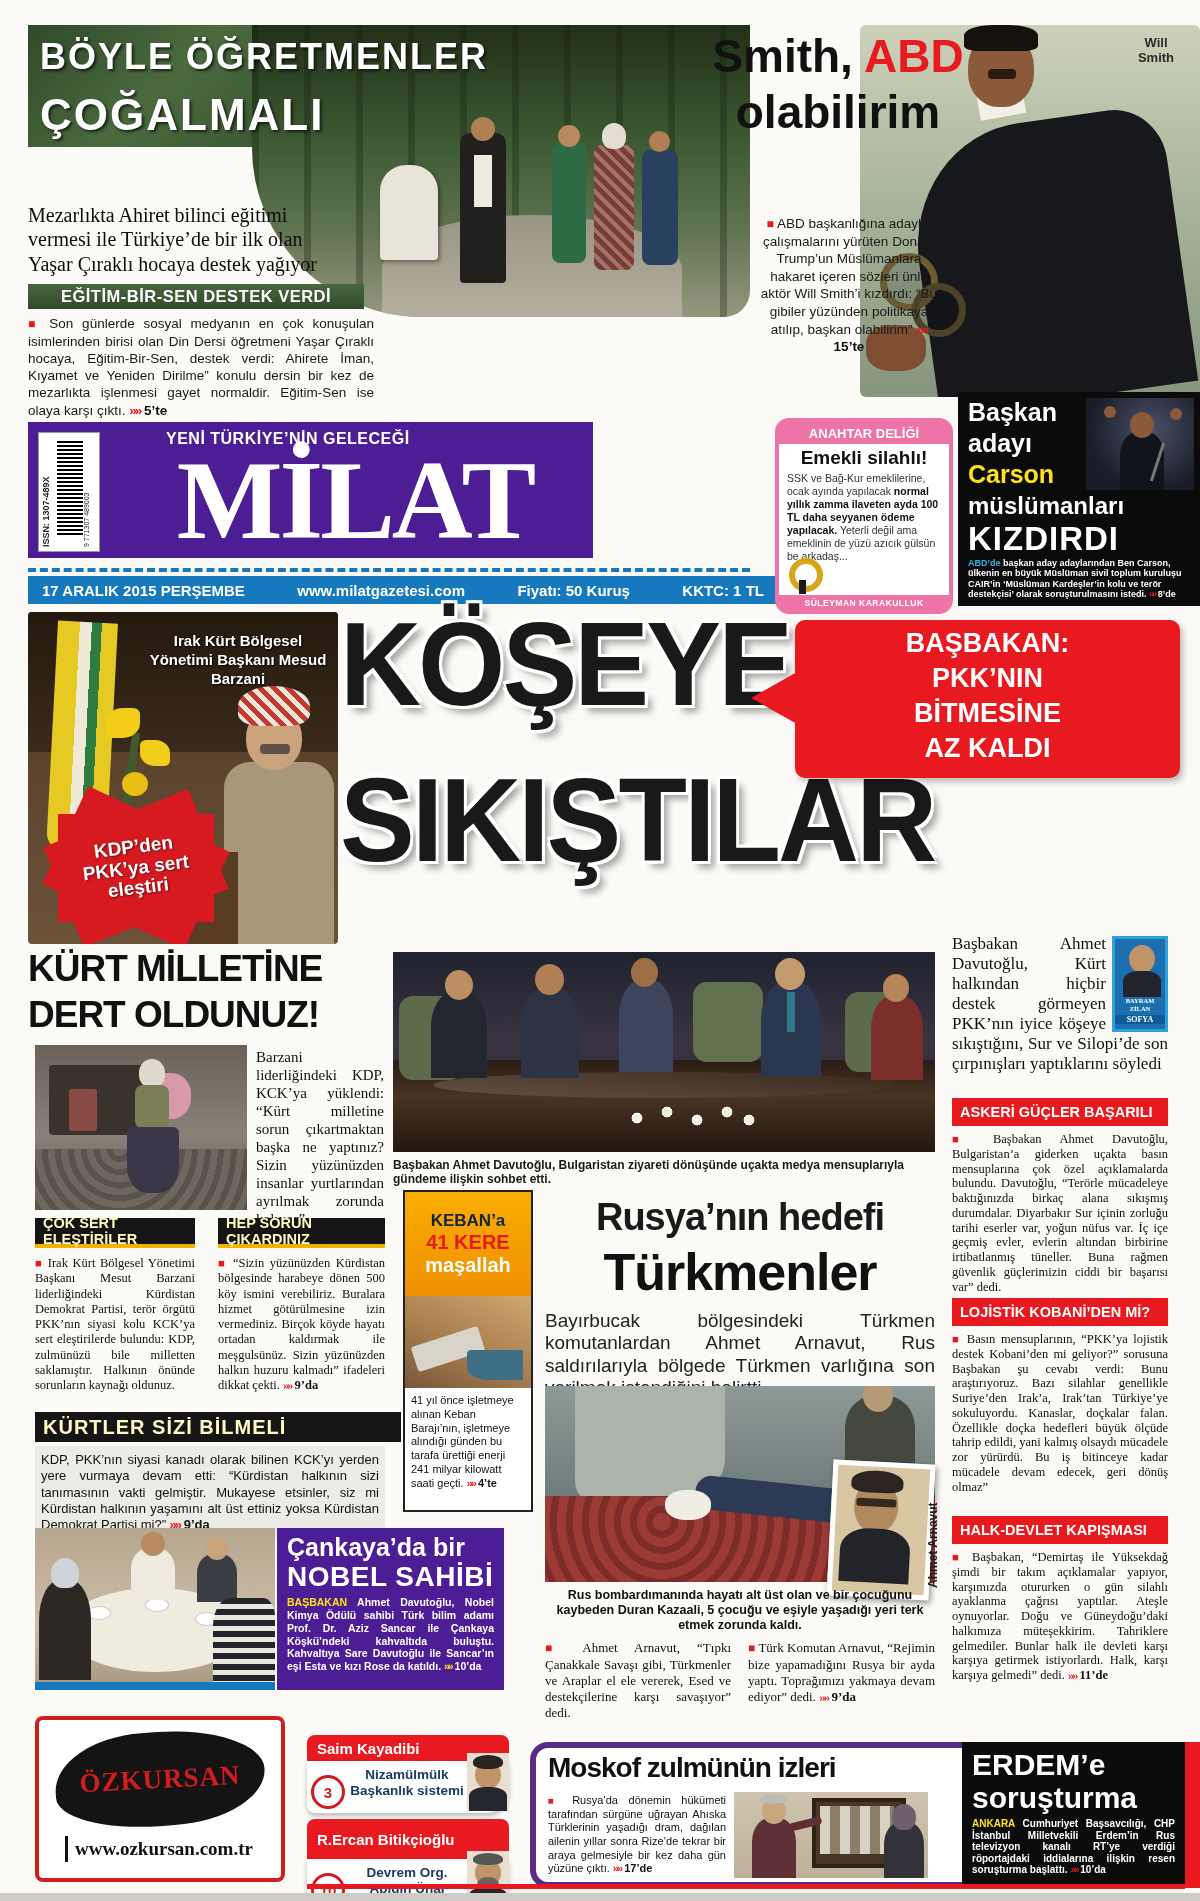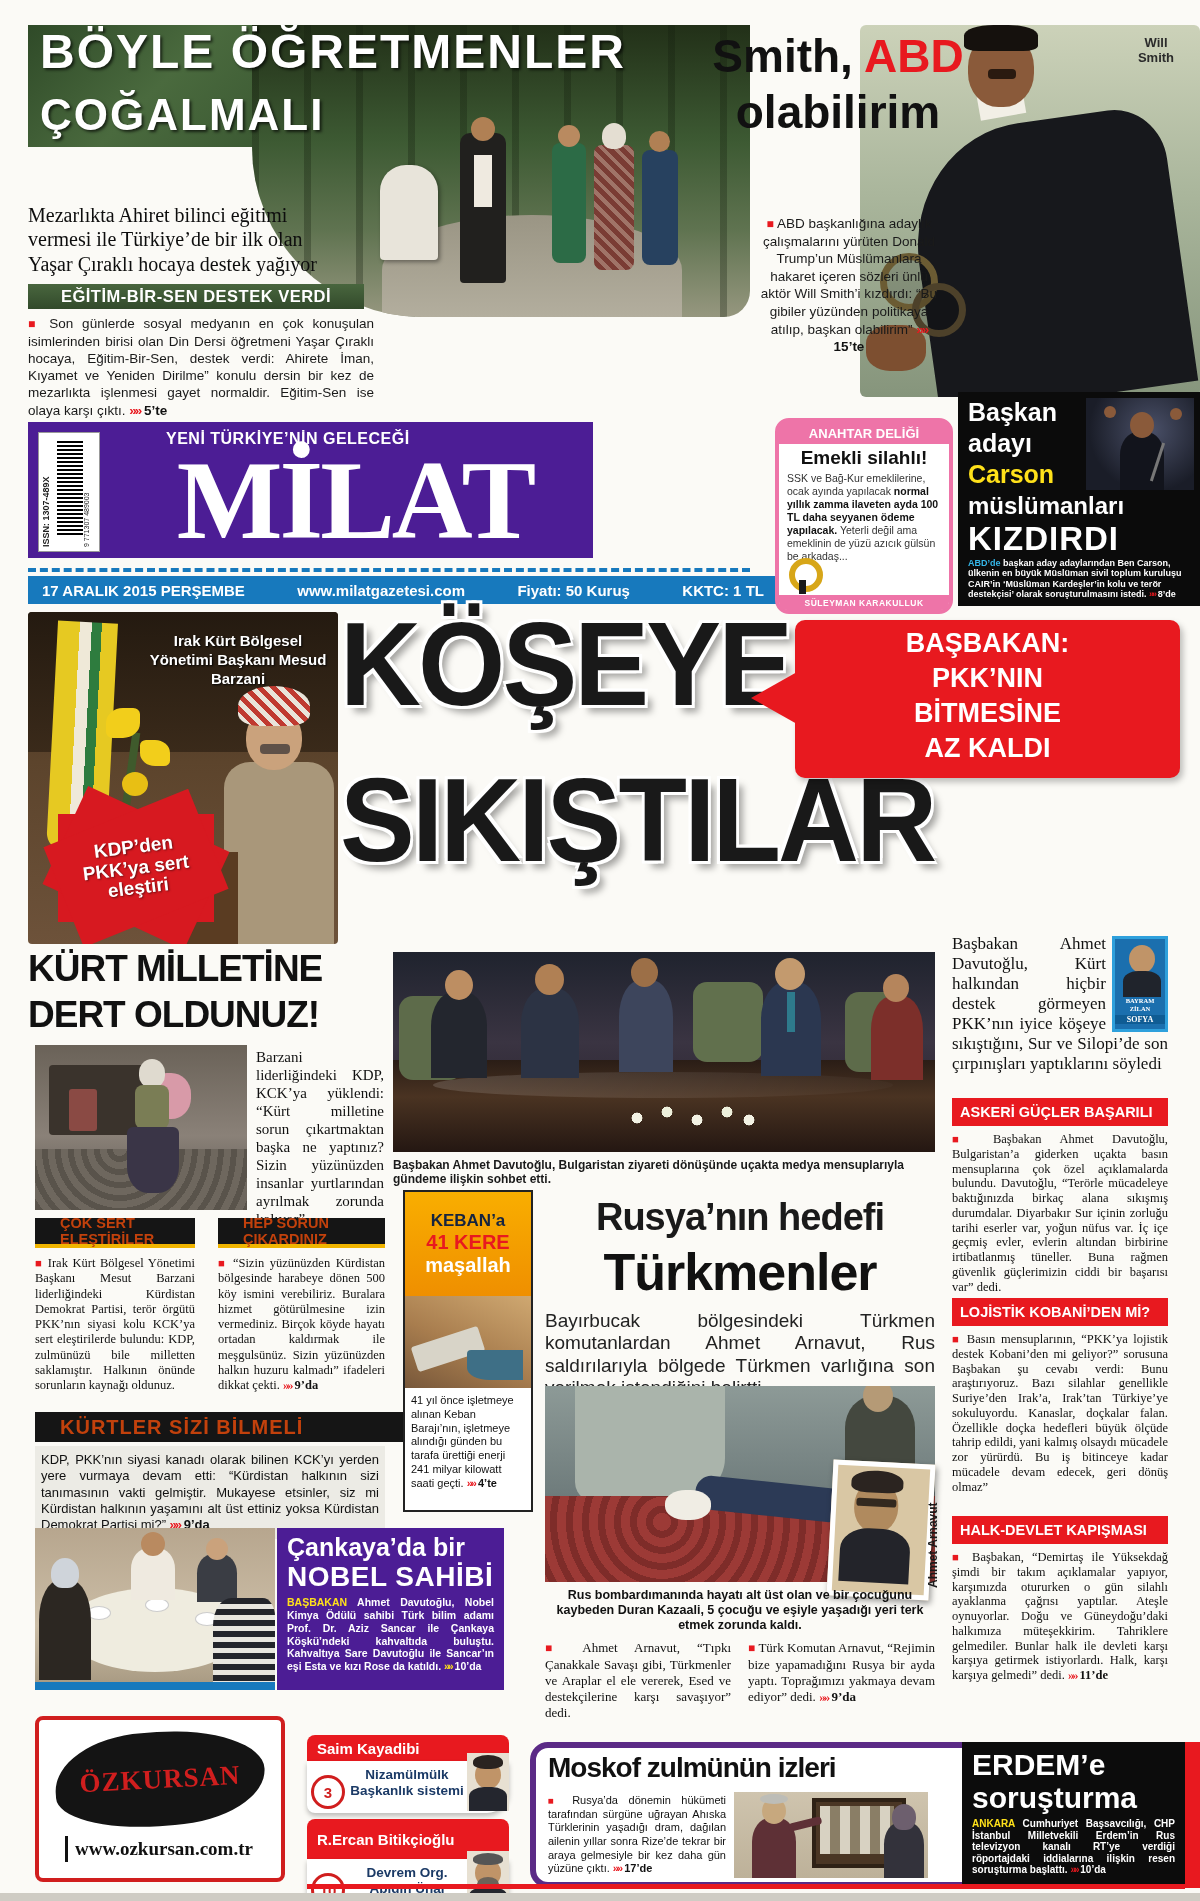--- a/index.html
+++ b/index.html
@@ -49,21 +49,21 @@
   .cyan{color:#35b6e8;}
   
   .mega{font-weight:bold;color:#191919;letter-spacing:-3px;white-space:nowrap;
      text-shadow:-3px -3px 0 #fff,3px -3px 0 #fff,-3px 3px 0 #fff,3px 3px 0 #fff,7px 7px 8px rgba(0,0,0,.35);
      transform:scaleX(.95);transform-origin:left top;}
   .bubble{background:#e8191f;border-radius:10px;color:#fff;font-weight:bold;text-align:center;
      box-shadow:3px 4px 6px rgba(0,0,0,.25);}
   .bubble-tail{width:0;height:0;border-top:26px solid transparent;border-bottom:26px solid transparent;
      border-right:46px solid #e8191f;}
   
-  .blackbar{background:#151515;color:#c2410c;font-weight:bold;display:flex;align-items:center;padding:0 25px;}
+  .blackbar{background:#151515;color:#fef9c3;font-weight:bold;display:flex;align-items:center;padding:0 8px;}
   .yellowline{background:#f0b400;}
   .redbar{background:#e8191f;color:#fff;font-weight:bold;display:flex;align-items:center;padding:0 8px;}
   
   .barzani{background:linear-gradient(180deg,#3c2b1c,#5c442c 45%,#6d523a);border-radius:4px;}
   .star-burst div.spike{position:absolute;inset:12px;background:#d71920;}
   .star-burst .s2{transform:rotate(25deg);} .star-burst .s3{transform:rotate(-22deg);}
   .star-burst .txt{position:absolute;inset:0;display:flex;flex-direction:column;align-items:center;
      justify-content:center;color:#fff;font-weight:bold;line-height:1.1;transform:rotate(-7deg);
      text-shadow:1px 1px 2px rgba(0,0,0,.5);}
   
@@ -102,21 +102,21 @@
     <div class="shape" style="left:208px;top:108px;width:46px;height:150px;background:#21201e;border-radius:10px 10px 4px 4px;"></div>
     <div class="shape" style="left:219px;top:92px;width:24px;height:24px;border-radius:50%;background:#b08054;"></div>
     <div class="shape" style="left:222px;top:130px;width:18px;height:52px;background:#efeae0;"></div>
     <div class="shape" style="left:300px;top:118px;width:34px;height:120px;background:#2c6b46;border-radius:8px;"></div>
     <div class="shape" style="left:306px;top:100px;width:22px;height:22px;border-radius:50%;background:#b98a60;"></div>
     <div class="shape" style="left:342px;top:120px;width:40px;height:125px;background:#7a3c34;border-radius:8px;background-image:repeating-linear-gradient(45deg,rgba(230,220,200,.35) 0 4px,rgba(0,0,0,0) 4px 9px);"></div>
     <div class="shape" style="left:350px;top:98px;width:24px;height:26px;border-radius:50% 50% 40% 40%;background:#e4ded2;"></div>
     <div class="shape" style="left:390px;top:125px;width:36px;height:115px;background:#27415f;border-radius:8px;"></div>
     <div class="shape" style="left:397px;top:106px;width:21px;height:21px;border-radius:50%;background:#b08054;"></div>
   </div>
-  <div class="abs headline-big" style="left:40px;top:24px;font-size:48px;">BÖYLE ÖĞRETMENLER</div>
+  <div class="abs headline-big" style="left:40px;top:36px;font-size:36px;">BÖYLE ÖĞRETMENLER</div>
   <div class="abs headline-big" style="left:40px;top:90px;font-size:44px;">ÇOĞALMALI</div>
   <div class="abs serif" style="left:28px;top:203px;width:318px;font-size:20px;line-height:1.22;color:#0d0d0d;">Mezarlıkta Ahiret bilinci eğitimi vermesi ile Türkiye’de bir ilk olan Yaşar Çıraklı hocaya destek yağıyor</div>
   <div class="abs kicker-green" style="left:28px;top:284px;width:336px;height:25px;font-size:16.5px;">EĞİTİM-BİR-SEN DESTEK VERDİ</div>
   <div class="abs newsbody just" style="left:28px;top:315px;width:346px;">
     <span class="sqbullet">■</span>
     <span>Son günlerde sosyal medyanın en çok konuşulan isimlerinden birisi olan Din Dersi öğretmeni Yaşar Çıraklı hocaya, Eğitim-Bir-Sen, destek verdi: Ahirete İman, Kıyamet ve Yeniden Dirilme” konulu dersin bir kez de mezarlıkta işlenmesi gayet normaldir. Eğitim-Sen ise olaya karşı çıktı.</span>
     <span class="more-arrow">»»</span>
     <span class="more-page">5’te</span>
   </div>
 

